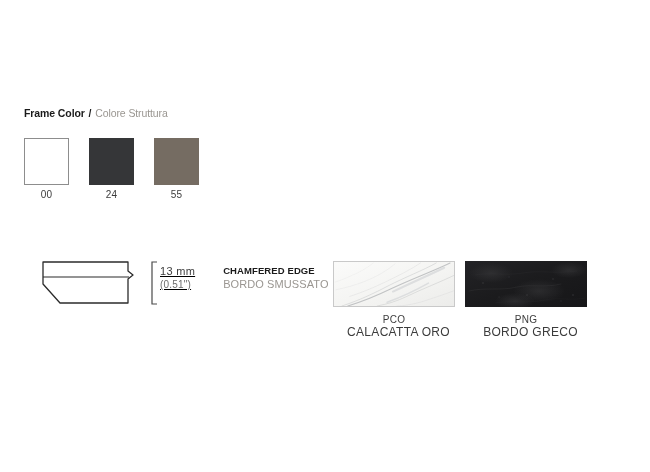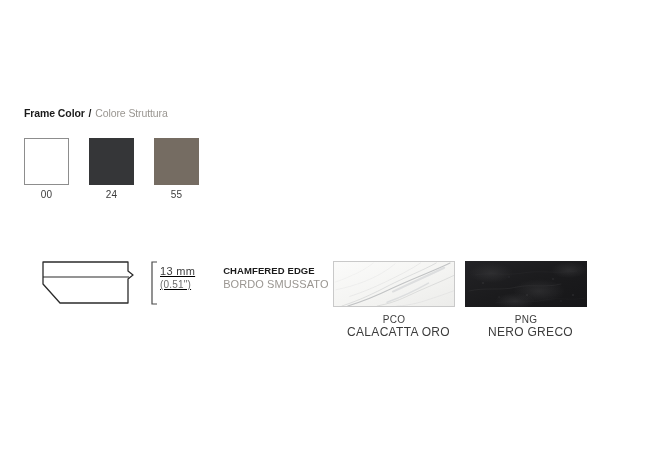--- a/index.html
+++ b/index.html
@@ -279,16 +279,16 @@
         <circle cx="18" cy="22" r="1.1"></circle>
         <circle cx="44" cy="16" r="0.8"></circle>
         <circle cx="62" cy="34" r="1.0"></circle>
         <circle cx="88" cy="18" r="0.9"></circle>
         <circle cx="108" cy="34" r="1.1"></circle>
         <circle cx="34" cy="36" r="0.7"></circle>
         <circle cx="96" cy="40" r="0.8"></circle>
       </g>
     </svg>
     <div class="stone-code">PNG</div>
-    <div class="stone-name">NERO GRECO</div>
+    <div class="stone-name">BORDO GRECO</div>
   </div>
 
 </div>
 
 </body></html>

